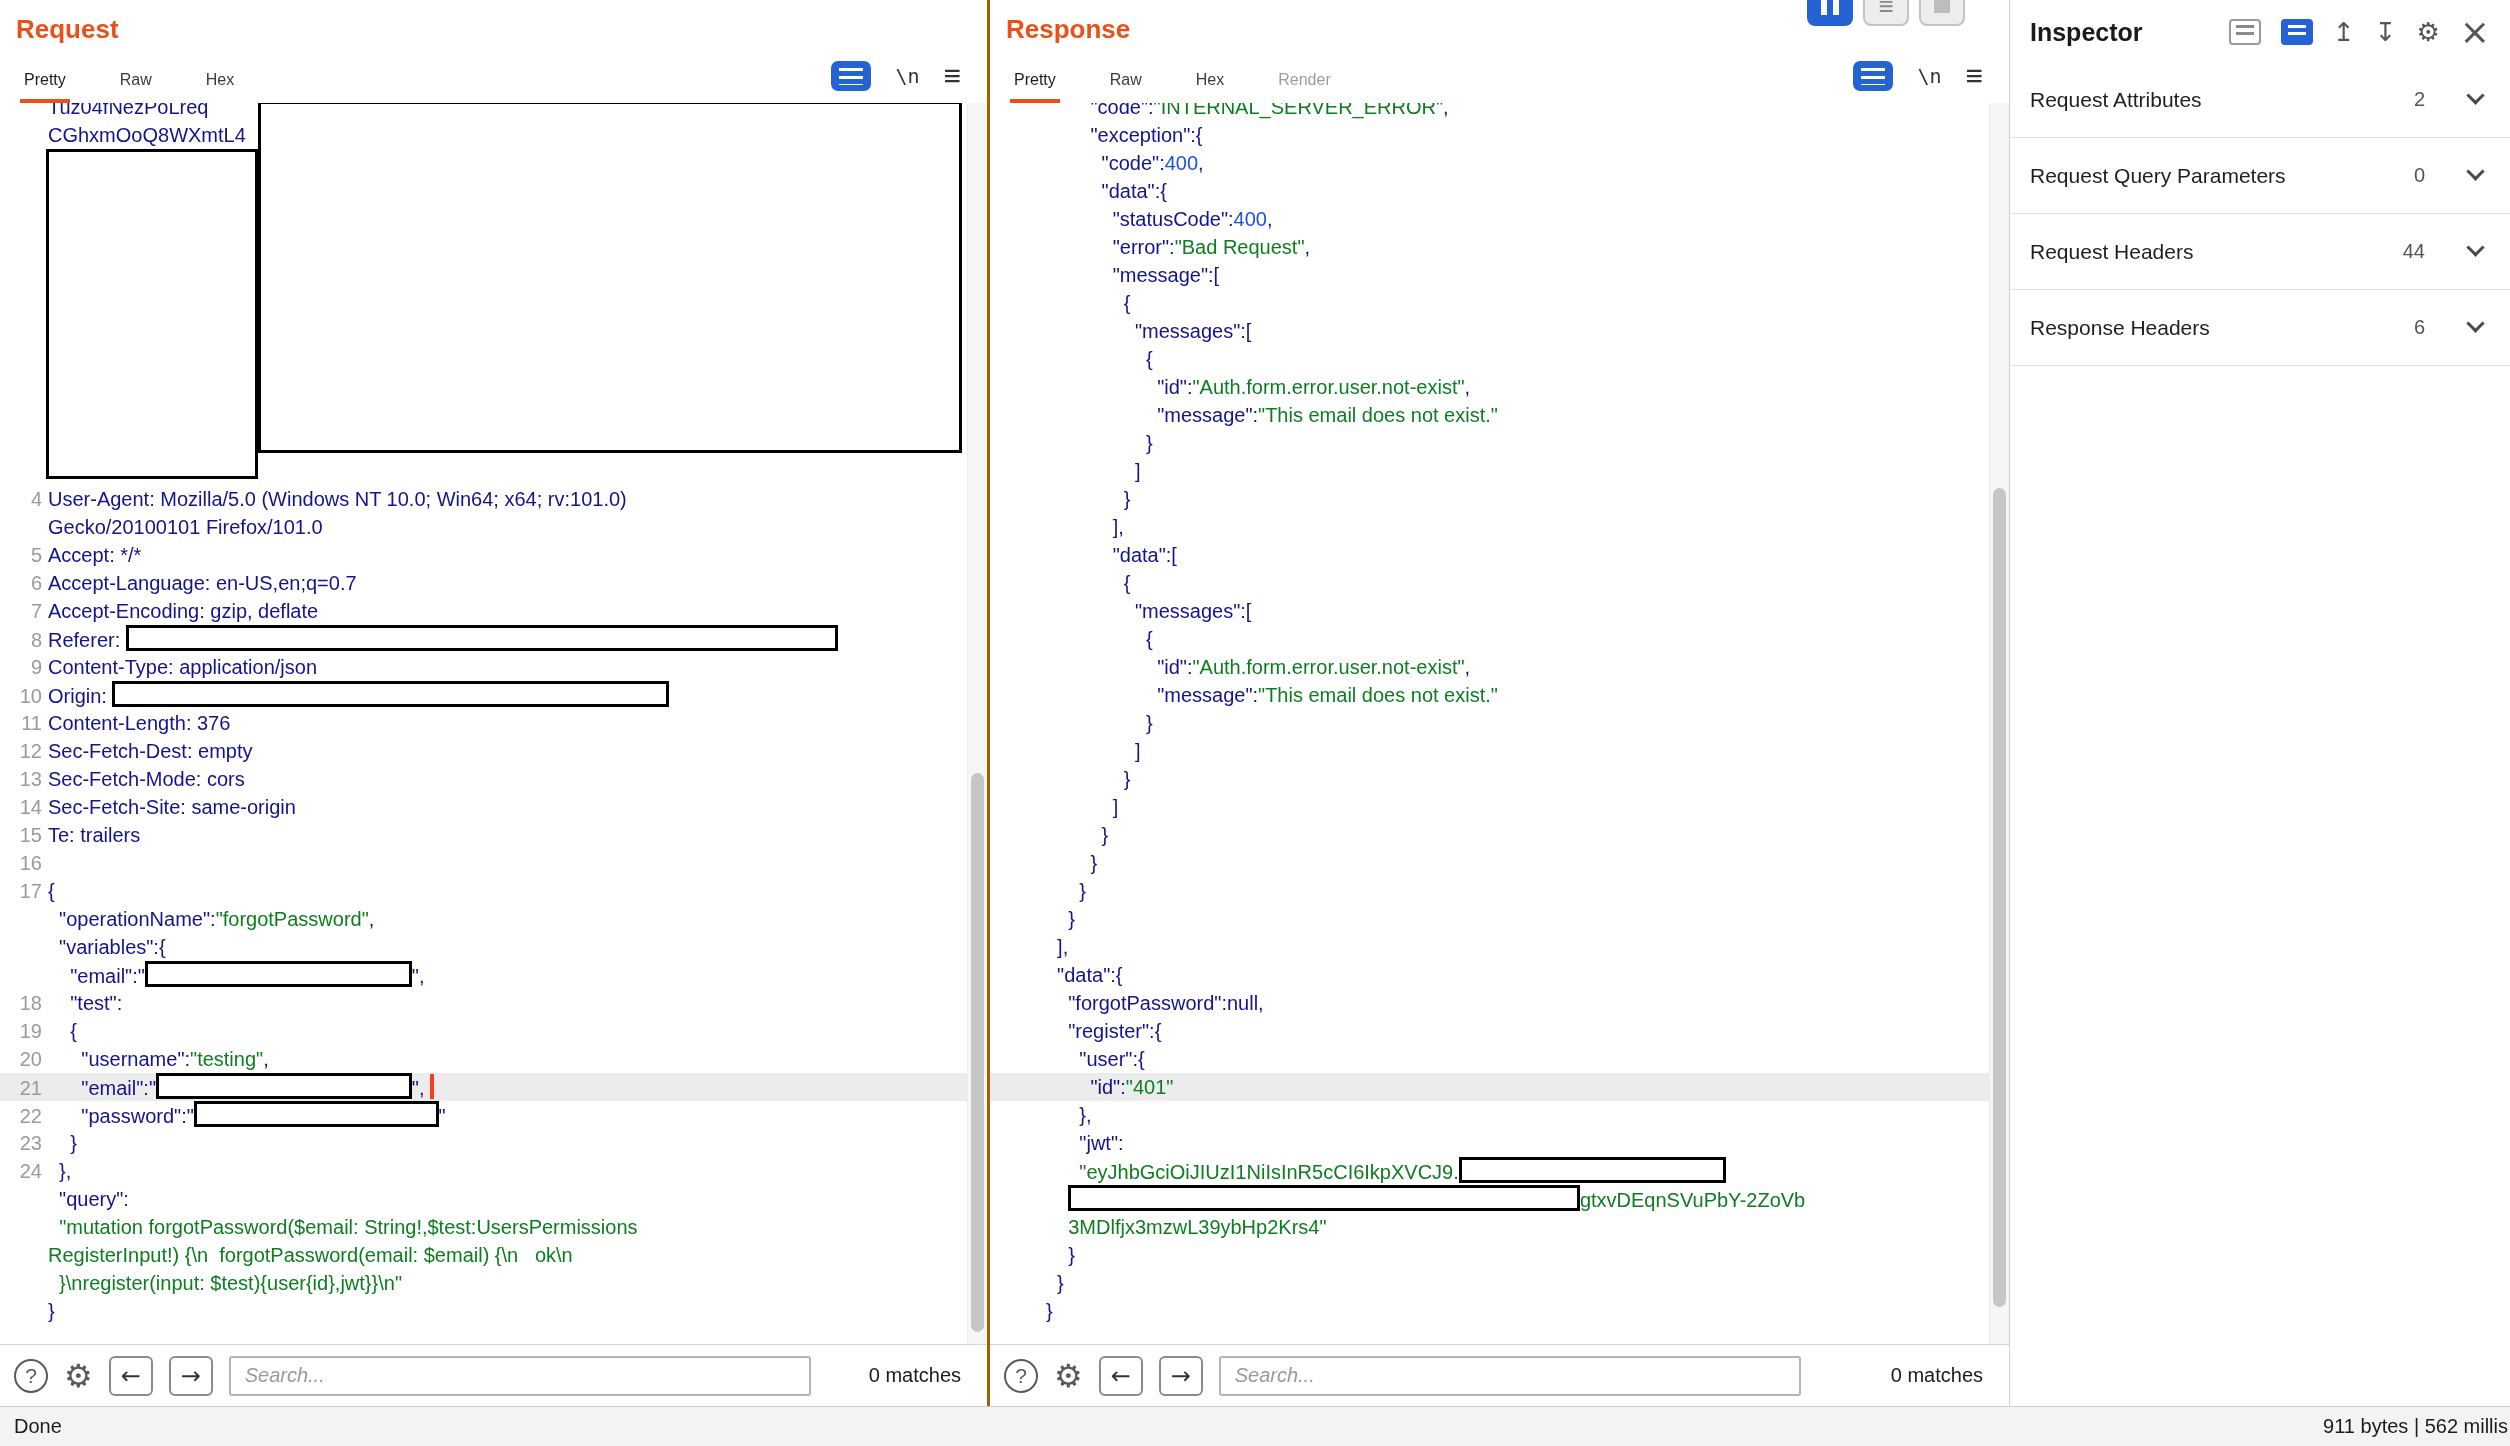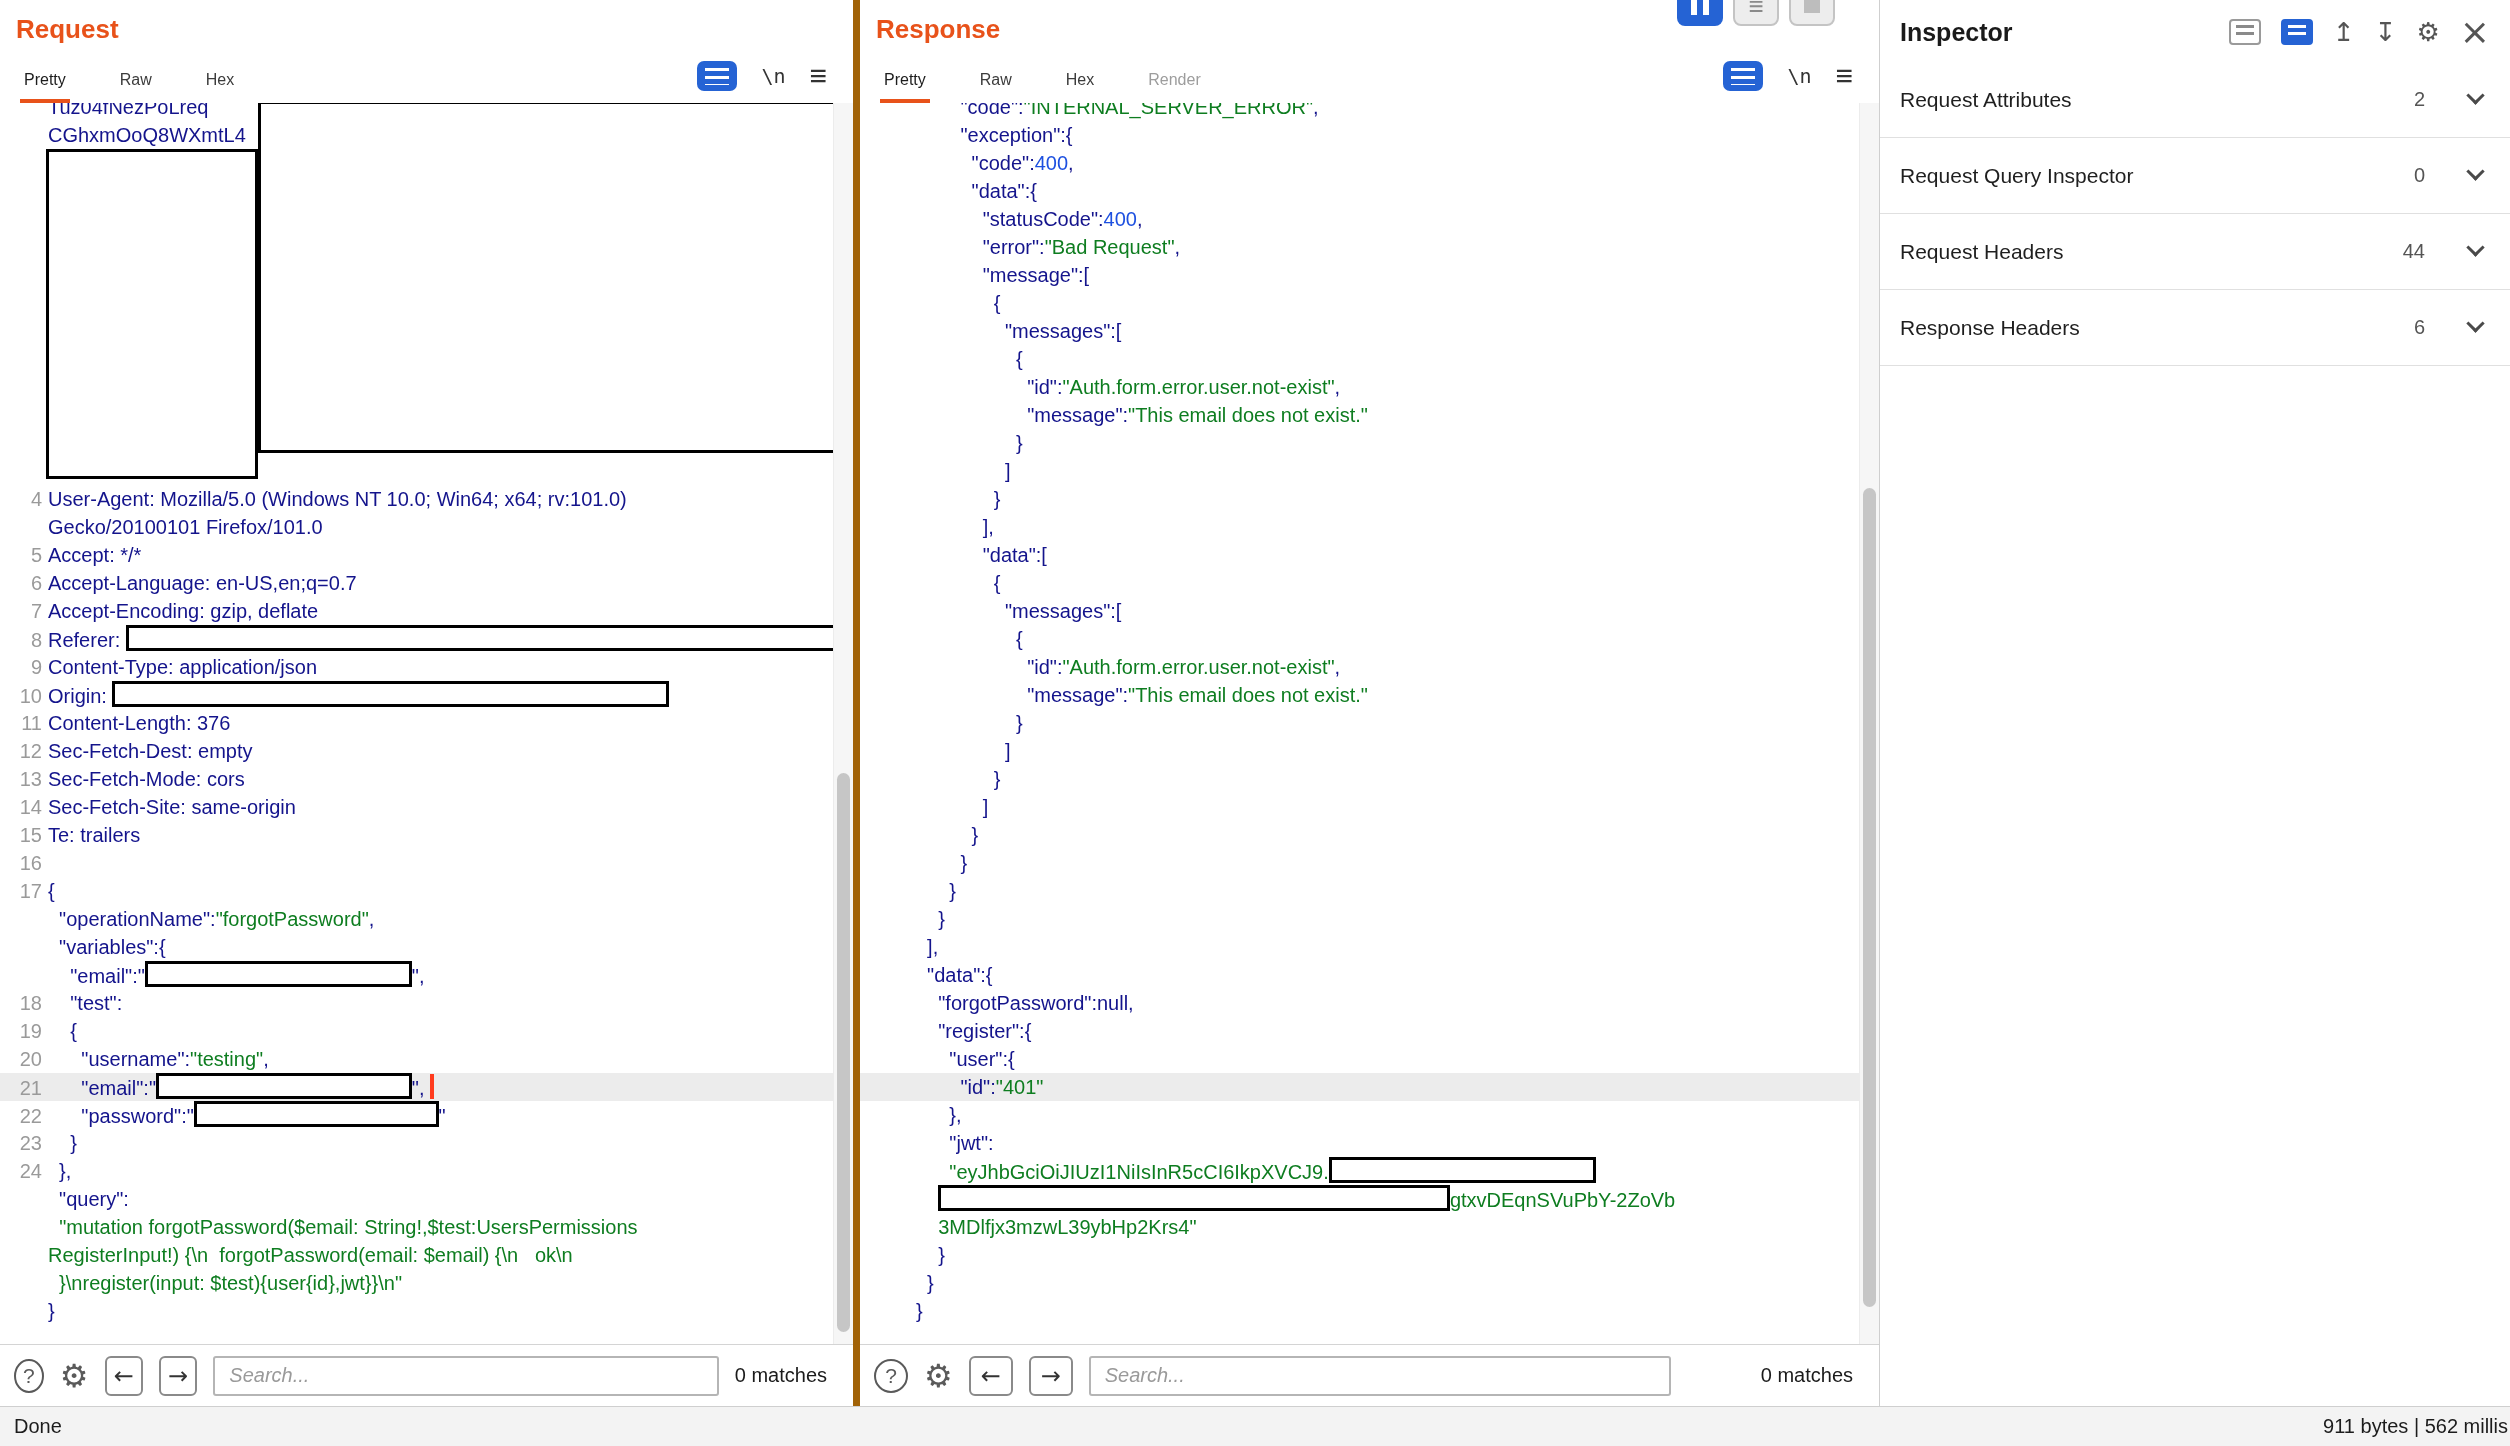--- a/index.html
+++ b/index.html
@@ -3,21 +3,21 @@
 <meta charset="utf-8">
 <style>
   * { margin:0; padding:0; box-sizing:border-box; }
   html,body { width:2510px; height:1446px; }
   body { font-family:"Liberation Sans",sans-serif; background:#fff; overflow:hidden; color:#222; }
   .app { width:2510px; height:1446px; display:flex; flex-direction:column; }
   .main { flex:1; display:flex; min-height:0; }
 
   
   .panel { position:relative; display:flex; flex-direction:column; background:#fff; min-height:0; }
-  .request-panel  { width:860px;  border-right:7px solid #a16207; }
+  .request-panel  { width:990px;  border-right:3px solid #a16207; }
   .response-panel { width:1020px; border-right:1px solid #cfcfcf; }
   .inspector { flex:1; display:flex; flex-direction:column; background:#fff; }
 
   .panel-title { color:#e8521a; font-weight:bold; font-size:26px; padding:14px 0 4px 16px; }
 
   .tab-row { display:flex; align-items:center; height:54px; padding:0 26px 0 20px; flex-shrink:0; }
   .tabs { display:flex; align-items:flex-end; height:100%; }
   .tab { font-size:16px; color:#3c3c3c; margin-right:46px; padding:12px 4px 10px; border-bottom:4px solid transparent; cursor:pointer; white-space:nowrap; }
   .tab.active { border-bottom-color:#e8521a; color:#1d1d1d; }
   .tab.disabled { color:#9d9d9d; }
@@ -266,21 +266,21 @@
           <span class="txt-icon closeish">×</span>
         </div>
       </div>
       <div>
           <div class="insp-row">
             <span class="insp-label">Request Attributes</span>
             <span class="insp-count">2</span>
             <span class="chev"></span>
           </div>
           <div class="insp-row">
-            <span class="insp-label">Request Query Inspector</span>
+            <span class="insp-label">Request Query Parameters</span>
             <span class="insp-count">0</span>
             <span class="chev"></span>
           </div>
           <div class="insp-row">
             <span class="insp-label">Request Headers</span>
             <span class="insp-count">44</span>
             <span class="chev"></span>
           </div>
           <div class="insp-row">
             <span class="insp-label">Response Headers</span>

